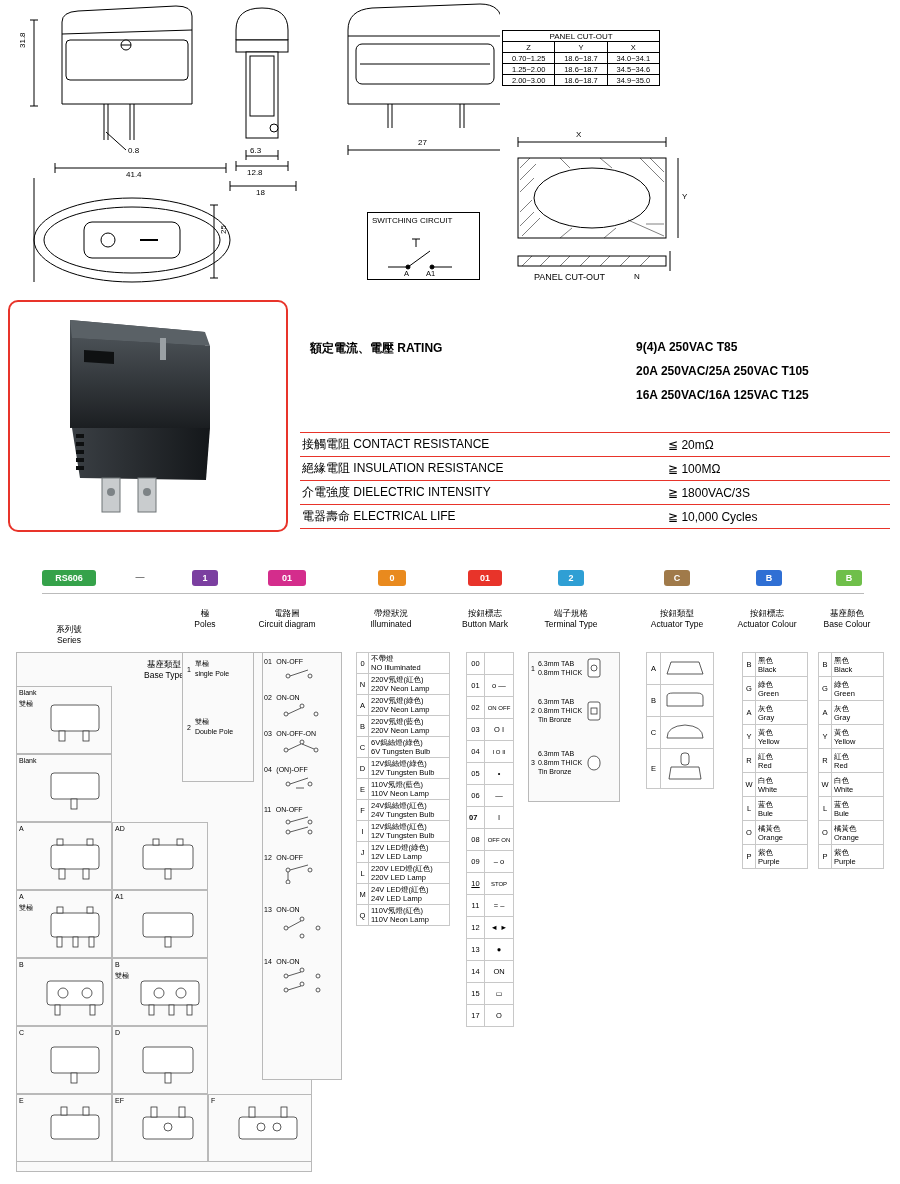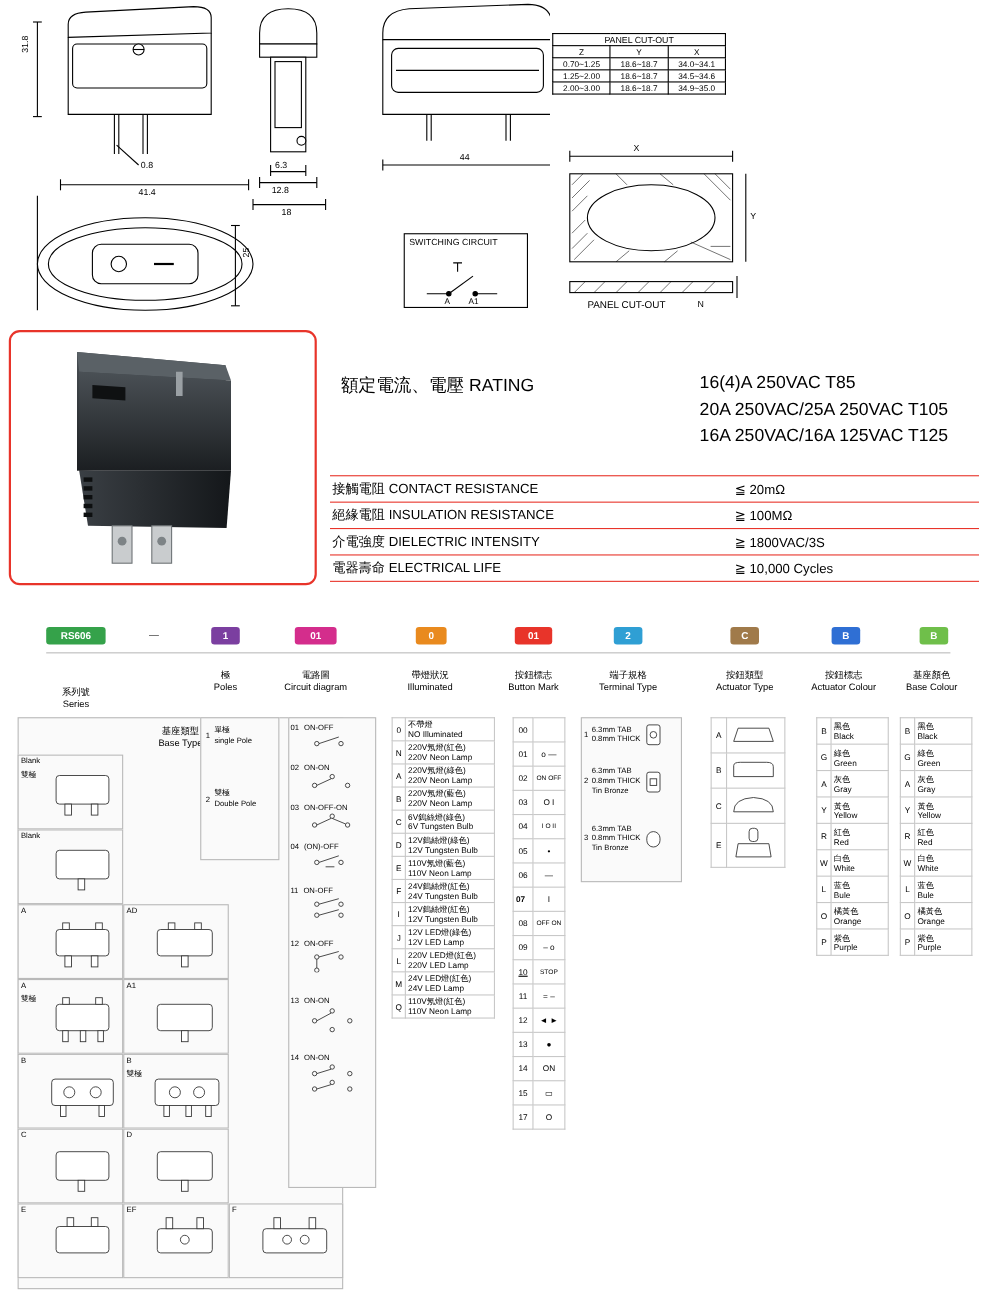--- a/index.html
+++ b/index.html
@@ -28,21 +28,21 @@
   .sc-box { position:absolute; left:367px; top:212px; width:113px; height:68px; border:1px solid #000; }
   .sc-title { position:absolute; left:4px; top:3px; font-size:8px; }
 
   .dim-label { position:absolute; font-size:8px; }
 
   
   #series-block { position:absolute; left:0; top:292px; width:900px; height:250px; }
   .photo-box { position:absolute; left:8px; top:8px; width:280px; height:232px; border:2px solid #e8342a; border-radius:10px; background:#fff; }
   .series-title { position:absolute; left:300px; top:4px; font-size:26px; font-style:italic; font-weight:bold; letter-spacing:0.5px; }
 
-  .rating-row { position:absolute; font-size:16px; }
+  .rating-row { position:absolute; font-size:12px;font-weight:bold; }
   .spec-table { position:absolute; left:300px; top:140px; width:590px; border-collapse:collapse; font-size:12px; }
   .spec-table td { border-top:1px solid #e8342a; padding:3px 2px; }
   .spec-table tr:last-child td { border-bottom:1px solid #e8342a; }
   .spec-table td.val { padding-left:28px; }
 
   
   #order-area { position:absolute; left:0; top:560px; width:900px; height:620px; }
 
   .code-chip { position:absolute; height:16px; border-radius:3px; color:#fff;
                font-size:9px; display:flex; align-items:center; justify-content:center; font-weight:bold; }
@@ -133,21 +133,21 @@
       <line x1="502" y1="145" x2="502" y2="155"></line>
     </g>
   </svg>
 
   <div class="dim-label" style="left:18px; top:48px; transform:rotate(-90deg); transform-origin:left top;">31.8</div>
   <div class="dim-label" style="left:128px; top:146px;">0.8</div>
   <div class="dim-label" style="left:126px; top:170px;">41.4</div>
   <div class="dim-label" style="left:250px; top:146px;">6.3</div>
   <div class="dim-label" style="left:247px; top:168px;">12.8</div>
   <div class="dim-label" style="left:256px; top:188px;">18</div>
-  <div class="dim-label" style="left:418px; top:138px;">44</div>
+  <div class="dim-label" style="left:418px; top:138px;">27</div>
   <div class="dim-label" style="left:219px; top:234px; transform:rotate(-90deg); transform-origin:left top;">25</div>
 
   <table class="cutout-table">
     <tbody>
         <tr>
           <th class="hdr" colspan="3">PANEL CUT-OUT</th>
         </tr>
     <tr>
       <th>Z</th>
       <th>Y</th>
@@ -260,21 +260,21 @@
       </g>
       <rect x="92" y="176" width="18" height="34" fill="#c9ccce" stroke="#6f7477"></rect>
       <rect x="128" y="176" width="18" height="34" fill="#c9ccce" stroke="#6f7477"></rect>
       <circle cx="101" cy="190" r="4" fill="#7d8386"></circle>
       <circle cx="137" cy="190" r="4" fill="#7d8386"></circle>
     </svg>
   </div>
 
 
   <div class="rating-row" style="left:310px; top:48px;">額定電流、電壓 RATING</div>
-  <div class="rating-row" style="left:636px; top:48px;">16(4)A 250VAC T85</div>
+  <div class="rating-row" style="left:636px; top:48px;">9(4)A 250VAC T85</div>
   <div class="rating-row" style="left:636px; top:72px;">20A 250VAC/25A 250VAC T105</div>
   <div class="rating-row" style="left:636px; top:96px;">16A 250VAC/16A 125VAC T125</div>
 
   <table class="spec-table">
     <tbody>
         <tr>
       <td style="width:340px">接觸電阻 CONTACT RESISTANCE</td>
       <td class="val">≦ 20mΩ</td>
     </tr>
     <tr>

